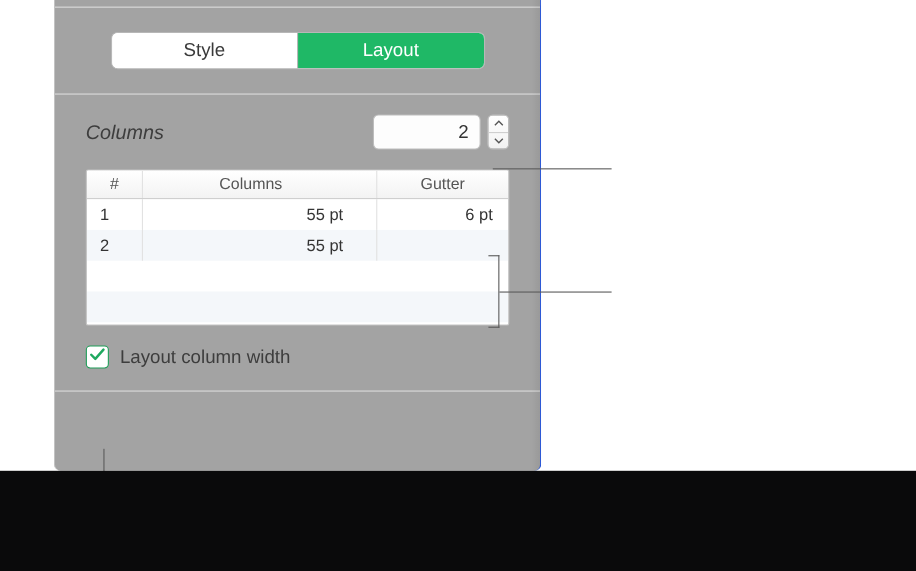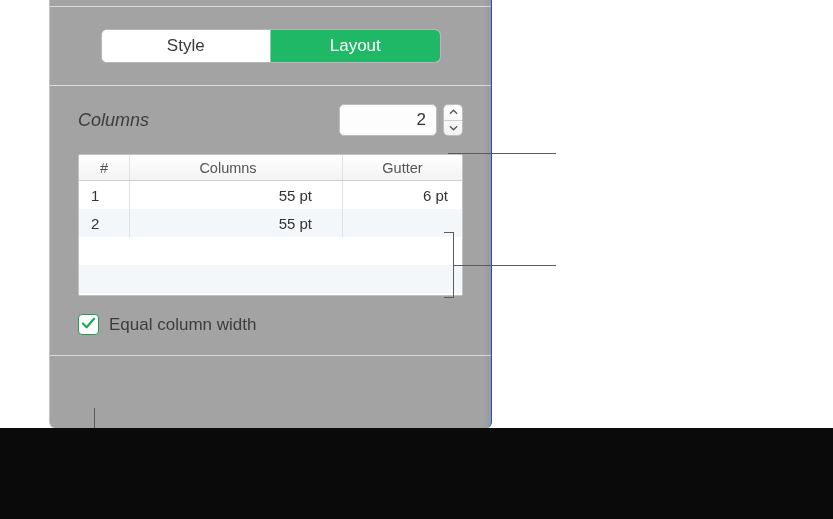--- a/index.html
+++ b/index.html
@@ -281,21 +281,21 @@
     </div>
 
     <div class="check-row">
       <span class="mac-check" role="checkbox" aria-checked="true">
         <span>
           <svg viewBox="0 0 16 14">
               <path d="M2 7 L6 11 L14 2" fill="none" stroke="#1fa95f" stroke-width="2.4" stroke-linecap="round" stroke-linejoin="round"></path>
             </svg>
         </span>
       </span>
-      <span class="check-label">Equal column width</span>
+      <span class="check-label">Layout column width</span>
     </div>
 
     <hr class="hr" style="margin:20px 0 0 0;">
 
   </div>
 
   <div class="callout call-stepper"></div>
 
   <div class="bracket">
       <span class="mid"></span>

